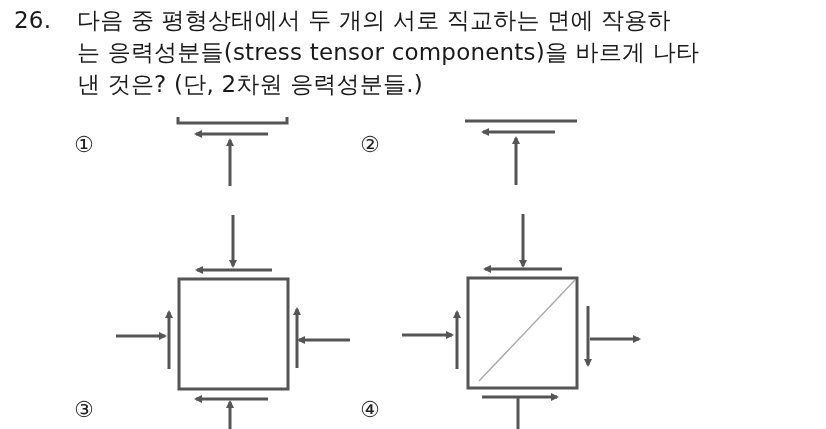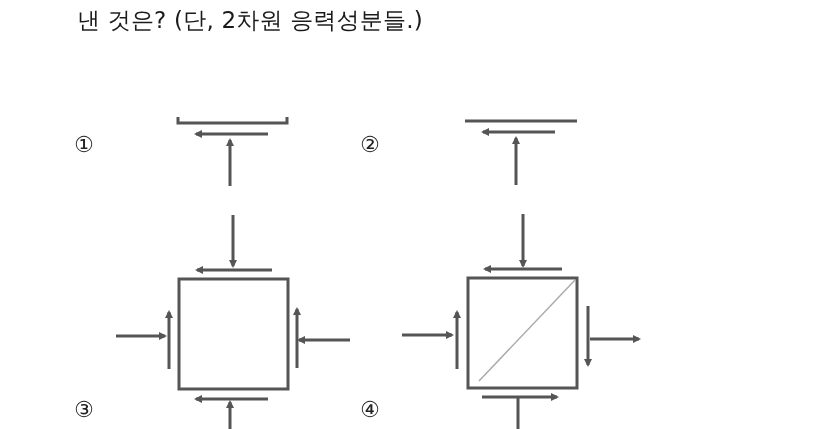--- a/index.html
+++ b/index.html
@@ -9,20 +9,22 @@
     .q-line { font-size: 23px; line-height: 32px; white-space: nowrap; letter-spacing: 0.2px; }
     .q-line.indent { padding-left: 63px; }
     .q-num { display: inline-block; width: 63px; }
     .figure { position: absolute; left: 0; top: 0; width: 826px; height: 429px; }
     .choice-label { position: absolute; font-size: 22px; line-height: 22px; font-family: "DejaVu Sans", sans-serif; color: #222; }
   </style>
 </head>
 <body>
 
 <div class="question">
+  <div class="q-line"><span class="q-num">26.</span><span>다음 중 평형상태에서 두 개의 서로 직교하는 면에 작용하</span></div>
+  <div class="q-line indent">는 응력성분들(stress tensor components)을 바르게 나타</div>
   <div class="q-line indent">낸 것은? (단, 2차원 응력성분들.)</div>
 </div>
 
 <div class="choice-label" style="left:74px; top:134px;">①</div>
 <div class="choice-label" style="left:360px; top:134px;">②</div>
 <div class="choice-label" style="left:74px; top:399px;">③</div>
 <div class="choice-label" style="left:360px; top:399px;">④</div>
 
 <svg class="figure" width="826" height="429" viewBox="0 0 826 429">
   <defs>

